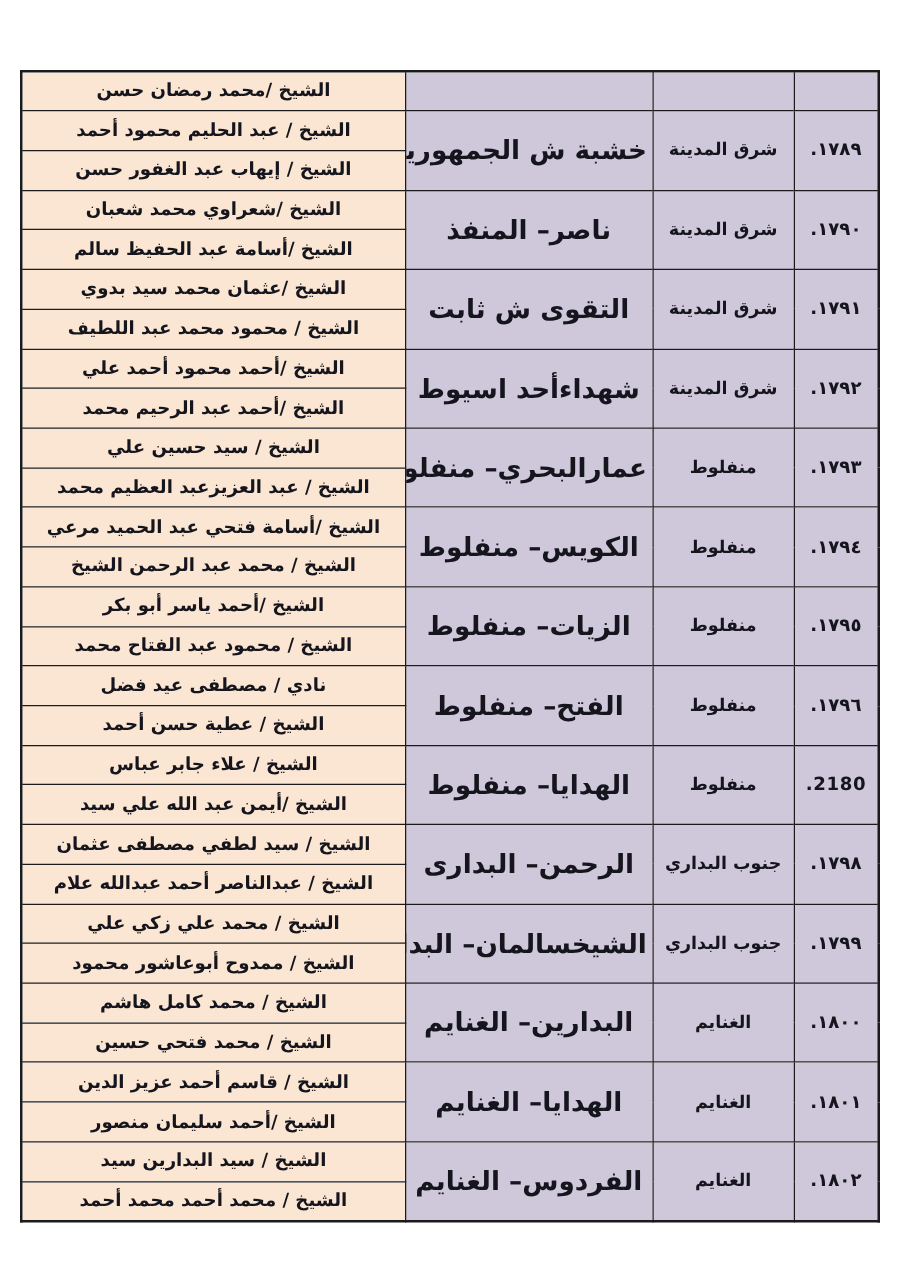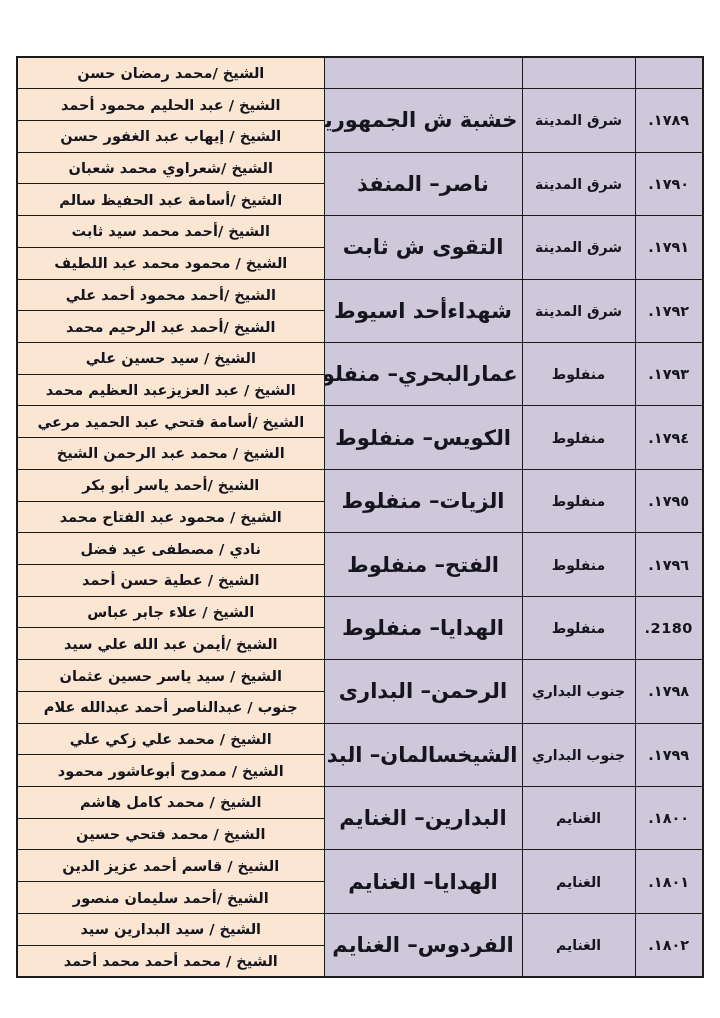--- a/index.html
+++ b/index.html
@@ -96,21 +96,21 @@
       <td class="name">الشيخ /شعراوي محمد شعبان</td>
     </tr>
     <tr>
       <td class="name">الشيخ /أسامة عبد الحفيظ سالم</td>
     </tr>
 
     <tr>
       <td class="num" rowspan="2">١٧٩١.</td>
       <td class="dist" rowspan="2">شرق المدينة</td>
       <td class="mosq" rowspan="2">التقوى ش ثابت</td>
-      <td class="name">الشيخ /أحمد محمد سيد ثابت</td>
+      <td class="name">الشيخ /عثمان محمد سيد بدوي</td>
     </tr>
     <tr>
       <td class="name">الشيخ / محمود محمد عبد اللطيف</td>
     </tr>
 
     <tr>
       <td class="num" rowspan="2">١٧٩٢.</td>
       <td class="dist" rowspan="2">شرق المدينة</td>
       <td class="mosq" rowspan="2">شهداءأحد اسيوط</td>
       <td class="name">الشيخ /أحمد محمود أحمد علي</td>
@@ -166,24 +166,24 @@
       <td class="name">الشيخ / علاء جابر عباس</td>
     </tr>
     <tr>
       <td class="name">الشيخ /أيمن عبد الله علي سيد</td>
     </tr>
 
     <tr>
       <td class="num" rowspan="2">١٧٩٨.</td>
       <td class="dist" rowspan="2">جنوب البداري</td>
       <td class="mosq" rowspan="2">الرحمن– البدارى</td>
-      <td class="name">الشيخ / سيد ياسر حسين عثمان</td>
-    </tr>
-    <tr>
-      <td class="name">جنوب / عبدالناصر أحمد عبدالله علام</td>
+      <td class="name">الشيخ / سيد لطفي مصطفى عثمان</td>
+    </tr>
+    <tr>
+      <td class="name">الشيخ / عبدالناصر أحمد عبدالله علام</td>
     </tr>
 
     <tr>
       <td class="num" rowspan="2">١٧٩٩.</td>
       <td class="dist" rowspan="2">جنوب البداري</td>
       <td class="mosq" rowspan="2">الشيخسالمان– البدارى</td>
       <td class="name">الشيخ / محمد علي زكي علي</td>
     </tr>
     <tr>
       <td class="name">الشيخ / ممدوح أبوعاشور محمود</td>

